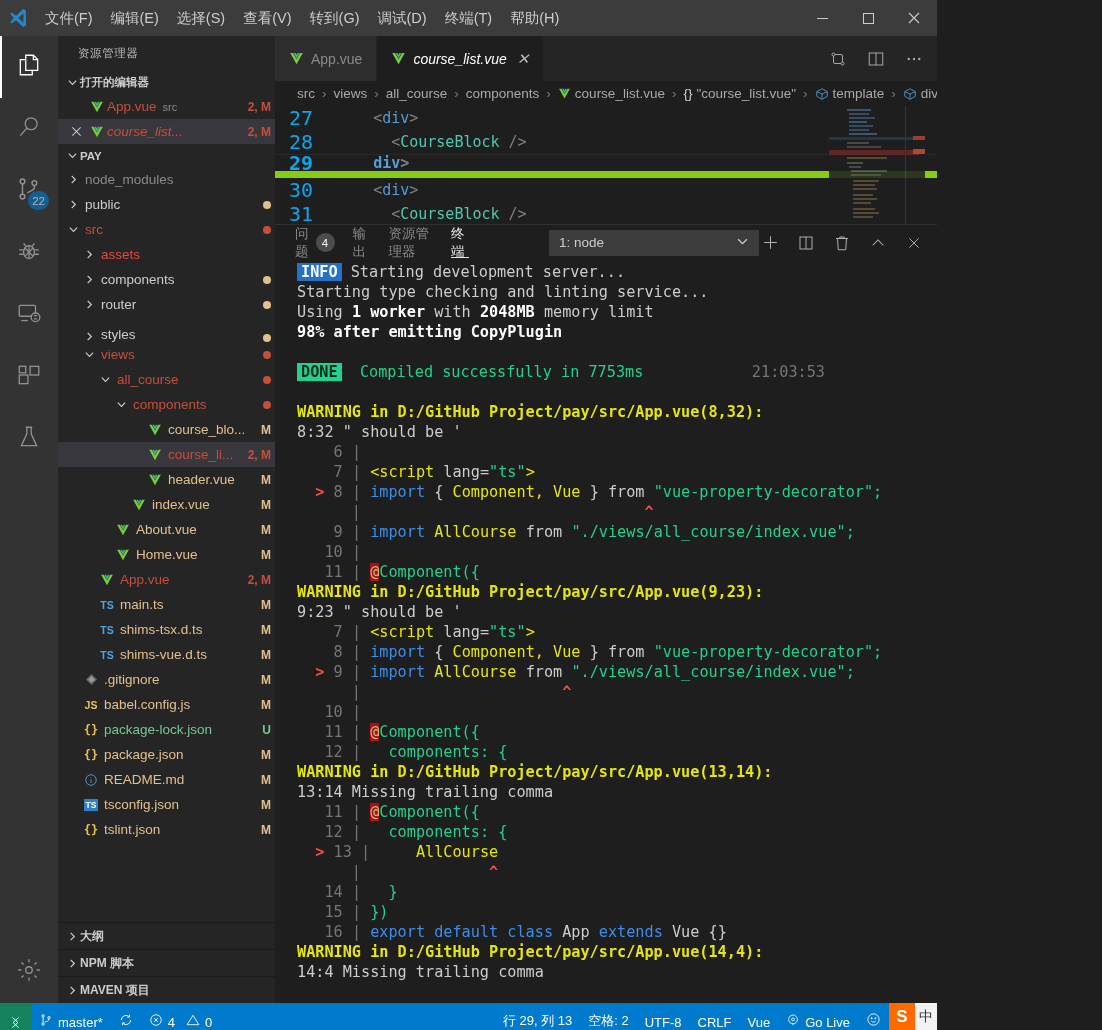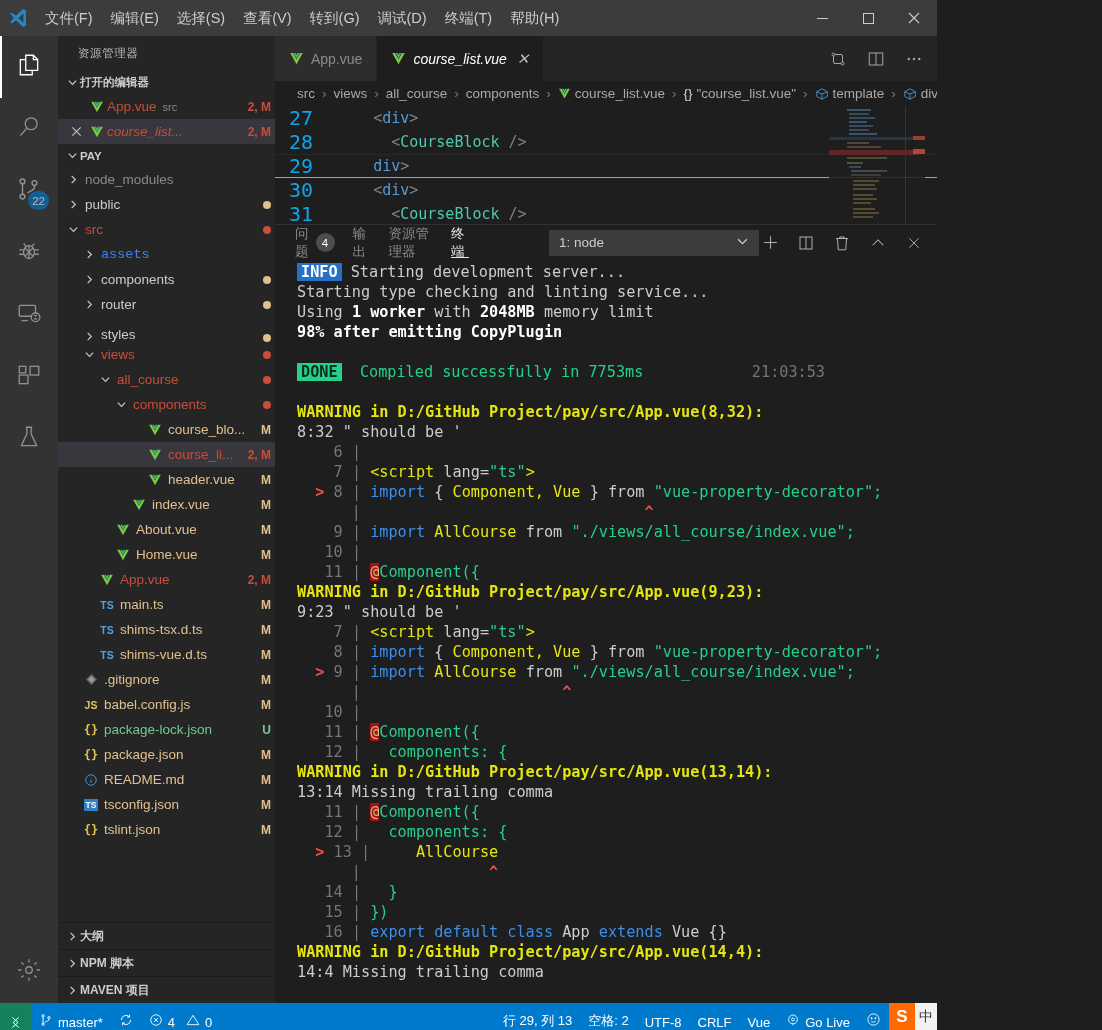--- a/index.html
+++ b/index.html
@@ -105,21 +105,21 @@
   .bc-item { display: flex; align-items: center; gap: 4px; cursor: pointer; }
 
   
   .codearea { position: relative; flex: 0 0 118px; overflow: hidden; background: #1e1e1e; }
   .codeline { display: flex; height: 24px; align-items: center; font-family: "DejaVu Sans Mono", monospace; font-size: 15px; }
   .lnum { width: 62px; text-align: right; padding-right: 24px; color: #0ea5e9; flex: 0 0 62px; font-size: 20px; }
   .ctext { white-space: pre; }
   .tag { color: #569cd6; }
   .punc { color: #808080; }
   .comp { color: #4ec9b0; }
-  .line-hl { background: #1e1e1e; border-top: 1px solid #282828; border-bottom: 1px solid #84cc16; }
+  .line-hl { background: #1e1e1e; border-top: 1px solid #282828; border-bottom: 7px solid #84cc16; font-weight: bold; }
   .minimap {
     position: absolute; right: 12px; top: 0; width: 96px; height: 100%; opacity: .85;
   }
 
   
   .panel { flex: 1 1 auto; display: flex; flex-direction: column; background: #1e1e1e; min-height: 0; border-top: 1px solid #303031; }
   .panel-header { height: 35px; display: flex; align-items: center; flex: 0 0 35px; padding-left: 20px; }
   .ptab {
     font-size: 13.5px; color: #8a8a8a; margin-right: 18px; height: 35px; display: flex;
     align-items: center; position: relative; cursor: pointer; gap: 7px;
@@ -360,21 +360,21 @@
               </span>
               <span class="label" style="color:#c74e39;padding-left:4px;">src</span>
               <span class="dot" style="background:#c74e39;"></span>
             </div>
             <div class="row" style="padding-left: 24px;">
               <span class="chev">
                 <svg width="11" height="11" viewBox="0 0 12 12">
                   <path d="M4 2 L8 6 L4 10" fill="none" stroke="#ccc" stroke-width="1.3"></path>
                 </svg>
               </span>
-              <span class="label" style="color:#3b82f6;padding-left:4px;font-family:Liberation Mono, monospace;">assets</span>
+              <span class="label" style="color:#ef4444;padding-left:4px;">assets</span>
             </div>
             <div class="row" style="padding-left: 24px;">
               <span class="chev">
                 <svg width="11" height="11" viewBox="0 0 12 12">
                   <path d="M4 2 L8 6 L4 10" fill="none" stroke="#ccc" stroke-width="1.3"></path>
                 </svg>
               </span>
               <span class="label" style="color:#cccccc;padding-left:4px;">components</span>
               <span class="dot" style="background:#e2c08d;"></span>
             </div>

